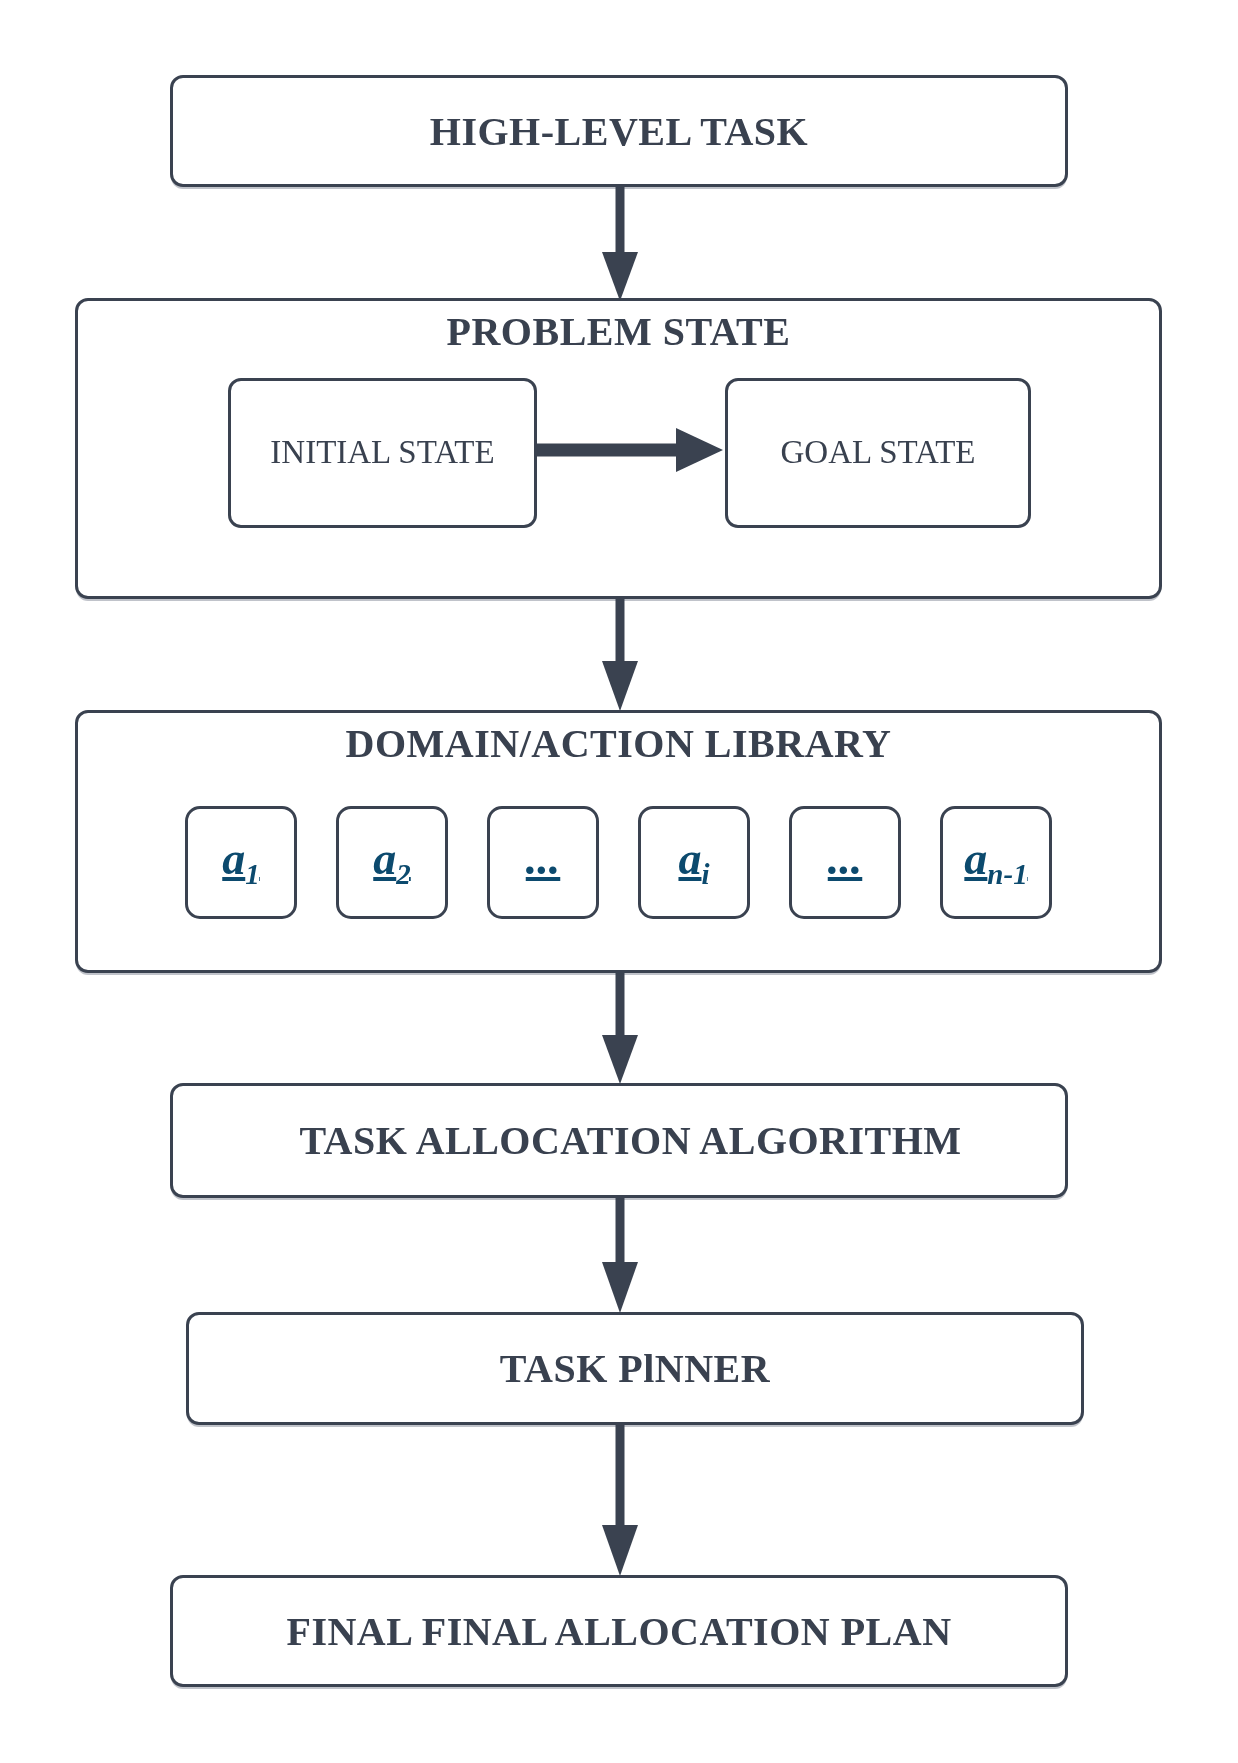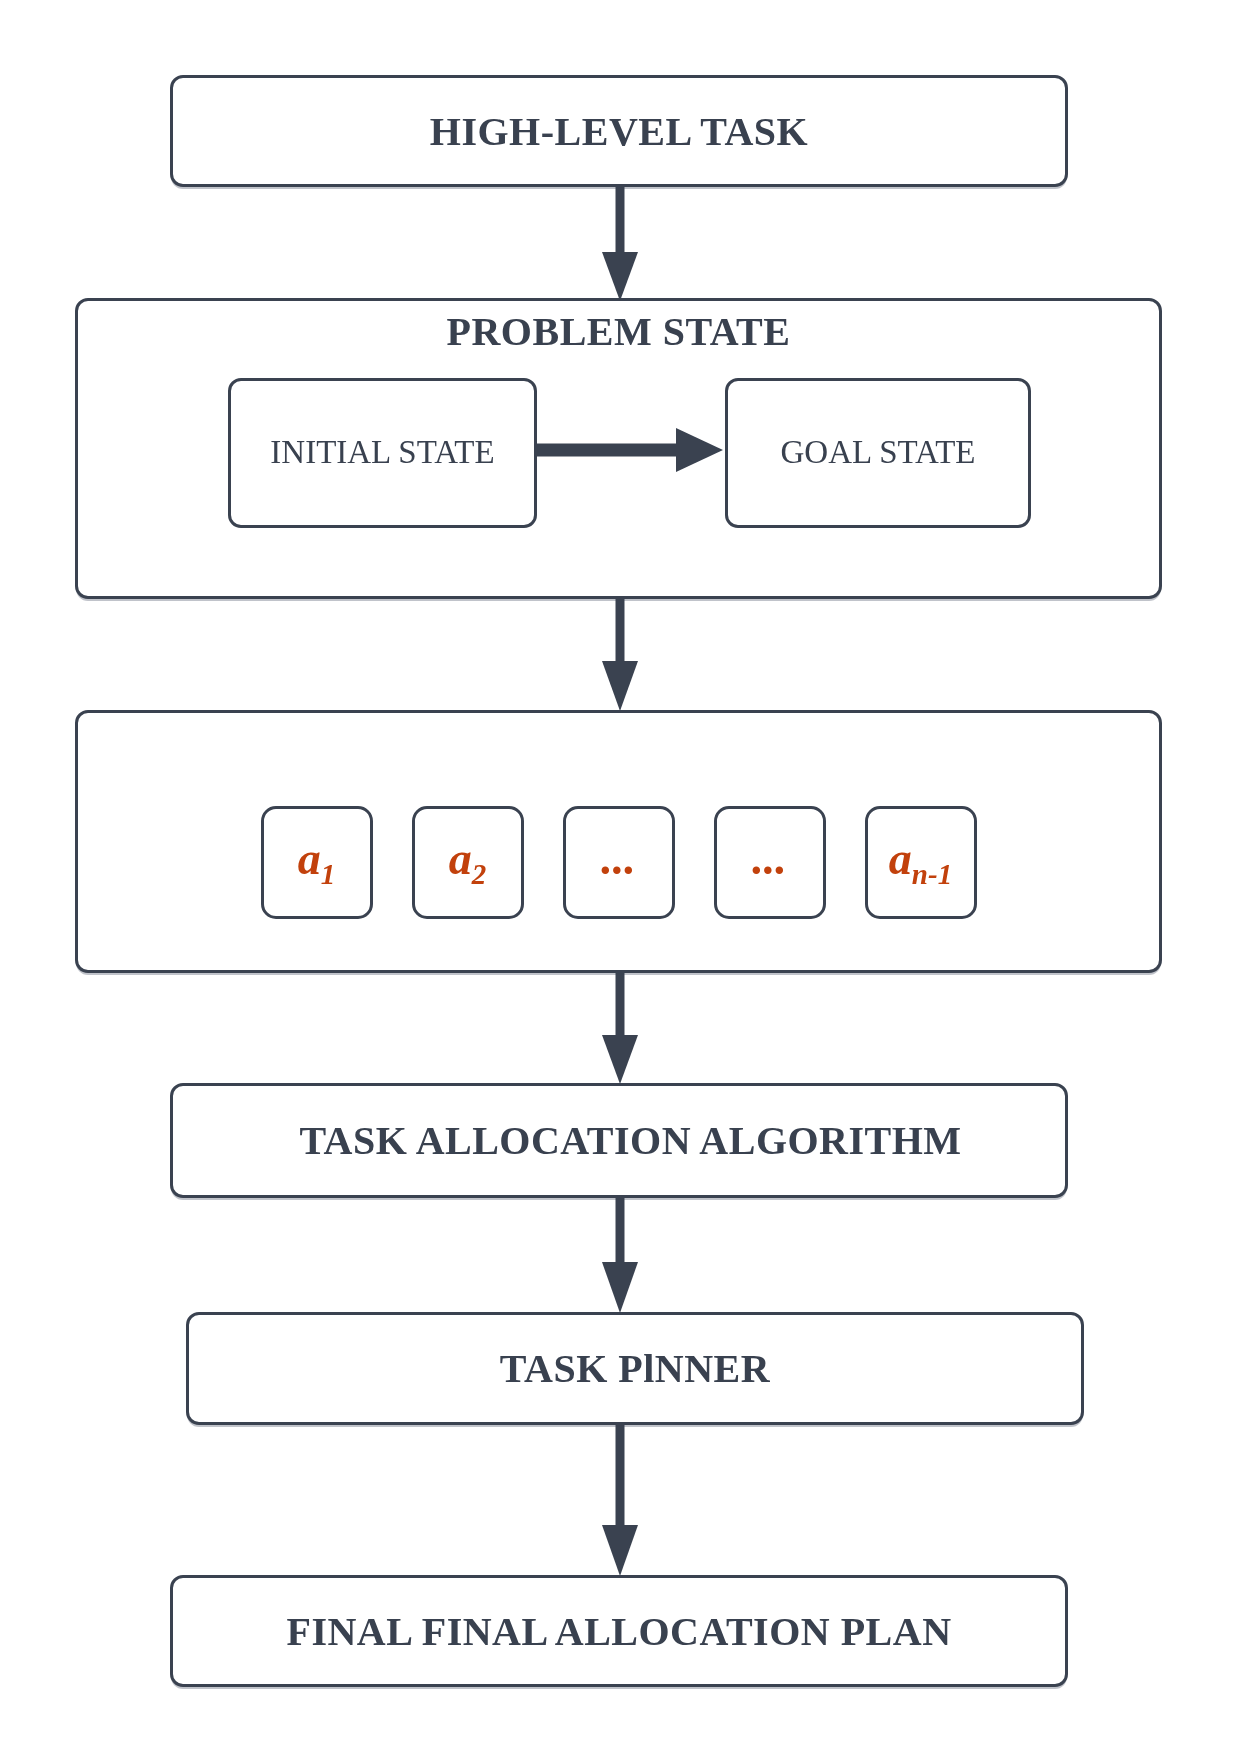--- a/index.html
+++ b/index.html
@@ -93,22 +93,23 @@
     border-radius: 15px;
     box-sizing: border-box;
     display: flex;
     align-items: center;
     justify-content: center;
   }
   .action-label {
     font-weight: bold;
     font-style: italic;
     font-size: 46px;
-    color: #c2410c;
+    color: #0c4a6e;
     line-height: 1;
+    text-decoration: underline;
   }
   .action-label sub {
     font-size: 29px;
     font-weight: bold;
     line-height: 1;
     vertical-align: -0.35em;
   }
 
   
   #arrows {
@@ -136,30 +137,34 @@
     <div class="state-box" id="box-initial-state">
       <span class="state-label">INITIAL STATE</span>
     </div>
 
     <div class="state-box" id="box-goal-state">
       <span class="state-label">GOAL STATE</span>
     </div>
   </div>
 
   <div class="node" id="box-domain-action-library">
+    <div class="panel-title">DOMAIN/ACTION LIBRARY</div>
 
     <div class="action-row">
       <div class="action-box">
         <span class="action-label"><i>a</i><sub>1</sub></span>
       </div>
       <div class="action-box">
         <span class="action-label"><i>a</i><sub>2</sub></span>
       </div>
       <div class="action-box">
         <span class="action-label"><i>...</i><sub></sub></span>
+      </div>
+      <div class="action-box">
+        <span class="action-label"><i>a</i><sub>i</sub></span>
       </div>
       <div class="action-box">
         <span class="action-label"><i>...</i><sub></sub></span>
       </div>
       <div class="action-box">
         <span class="action-label"><i>a</i><sub>n-1</sub></span>
       </div>
     </div>
   </div>
 

